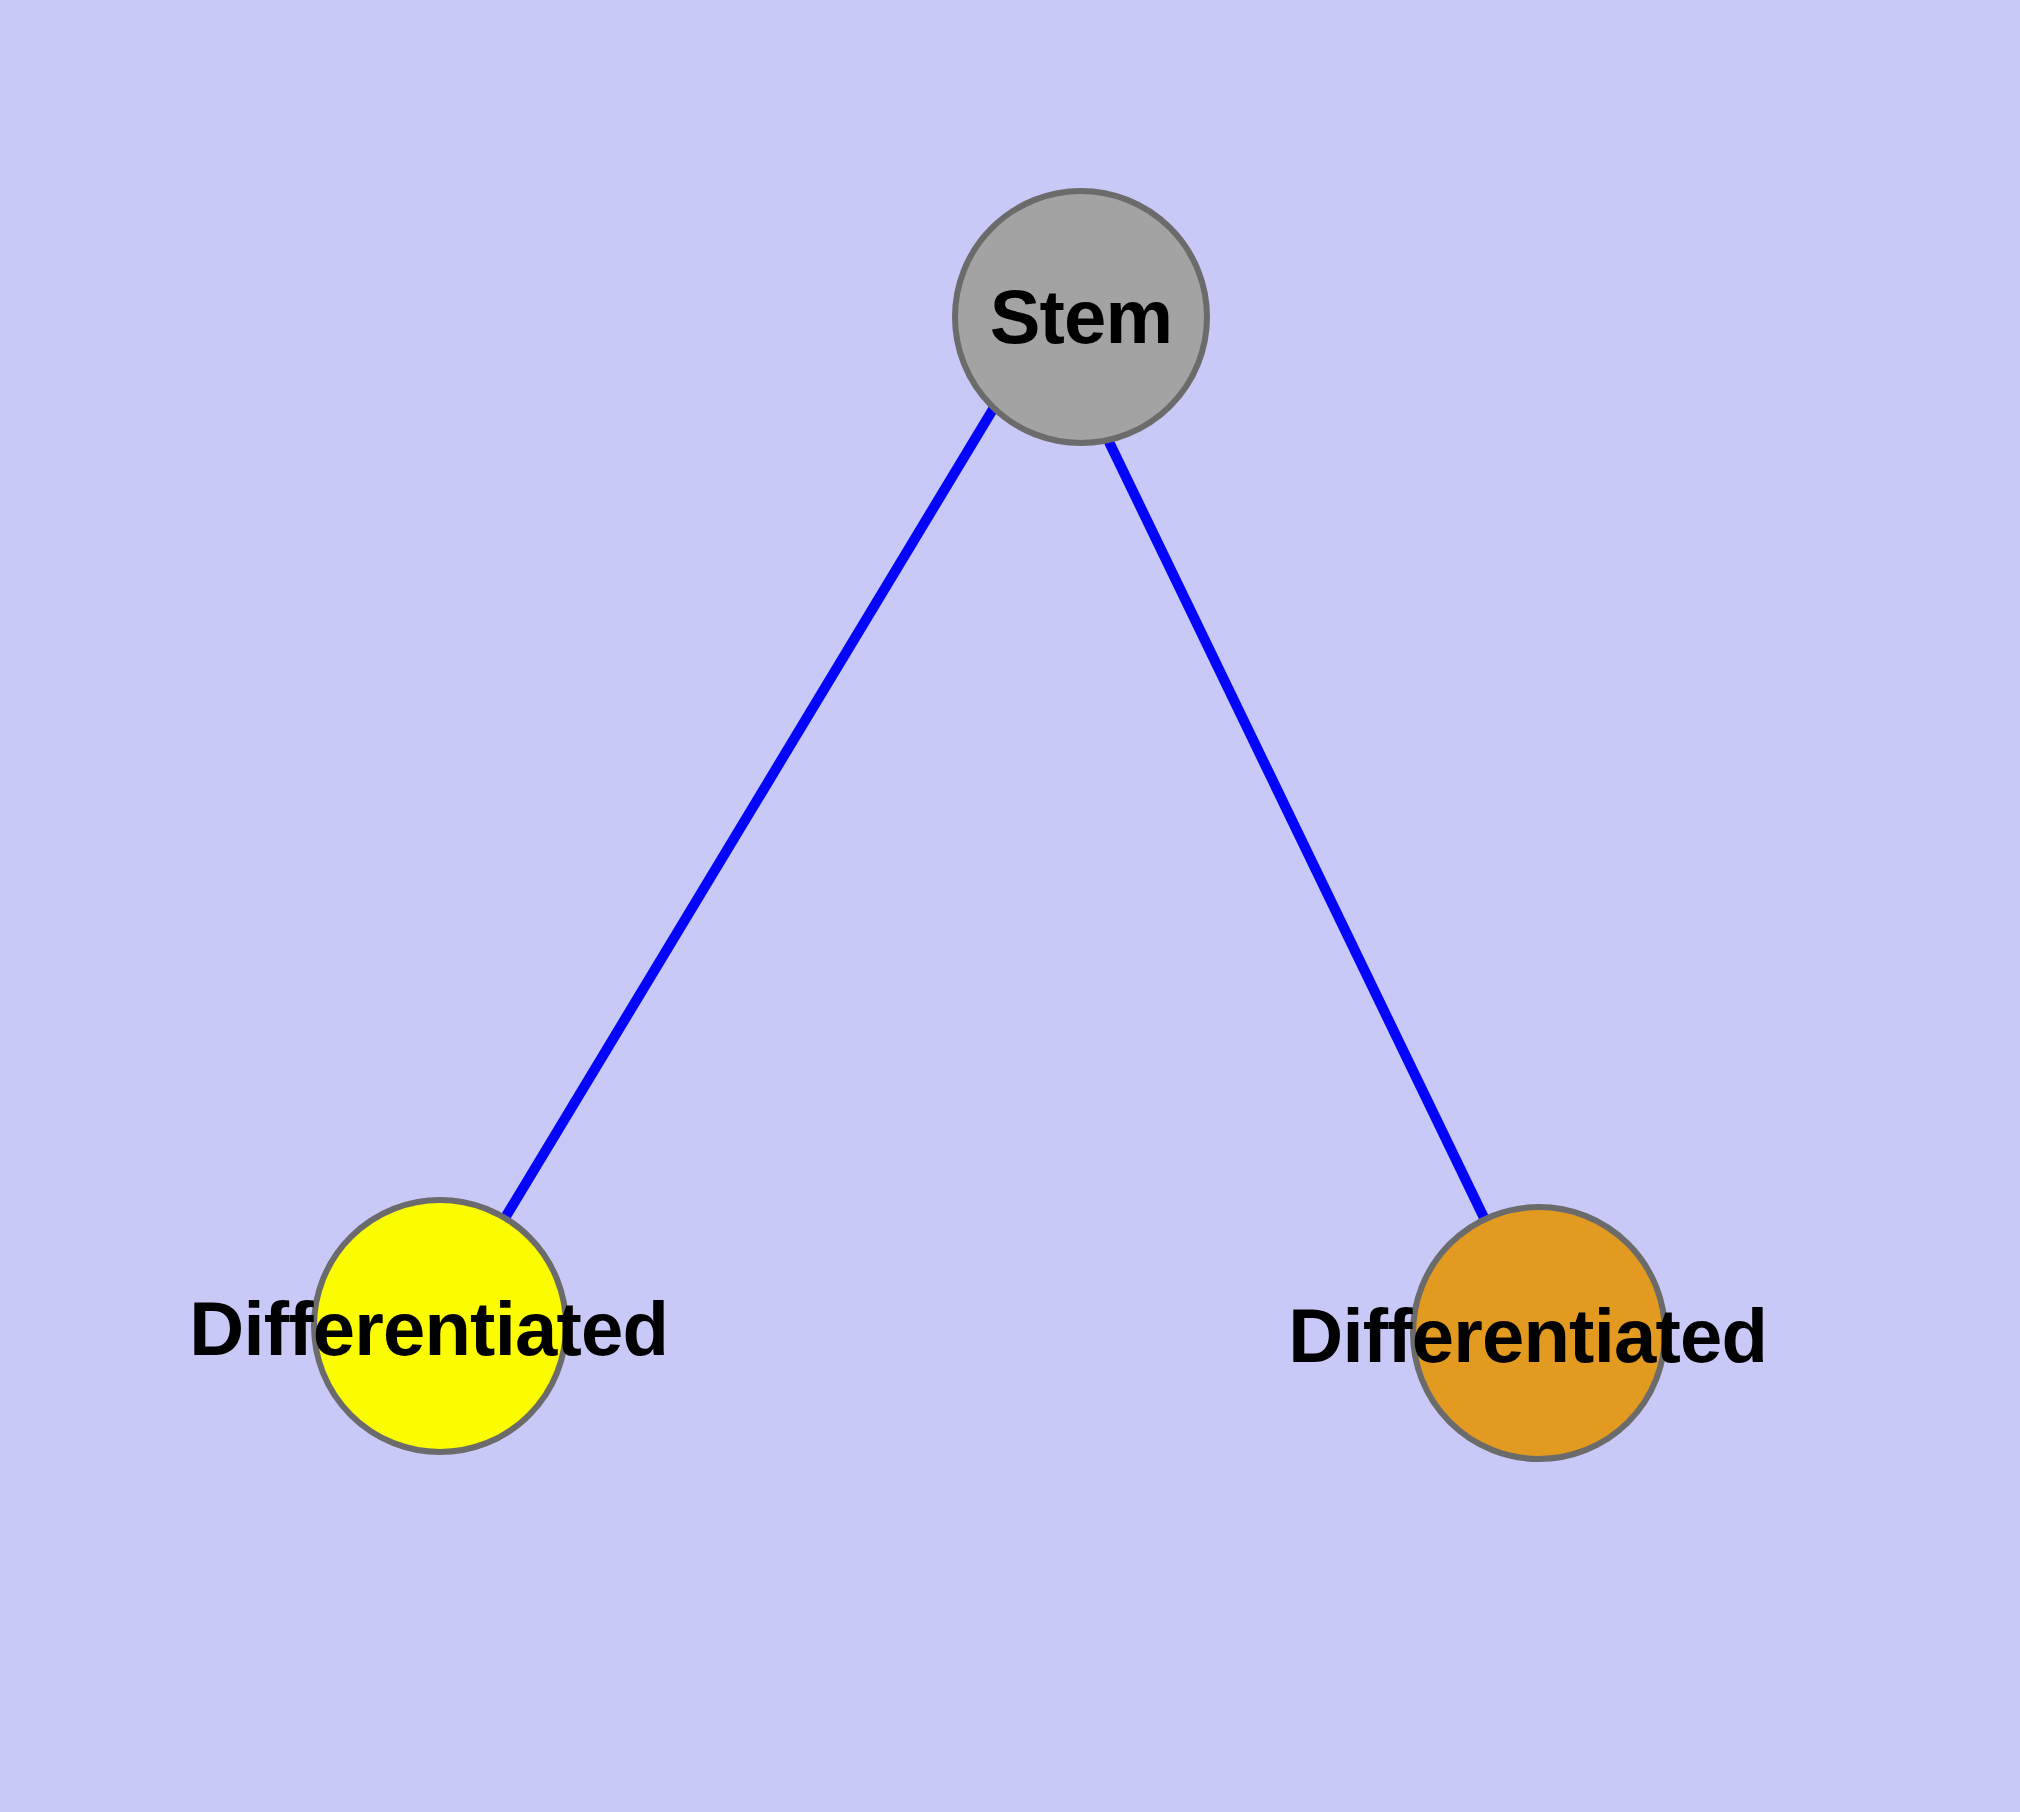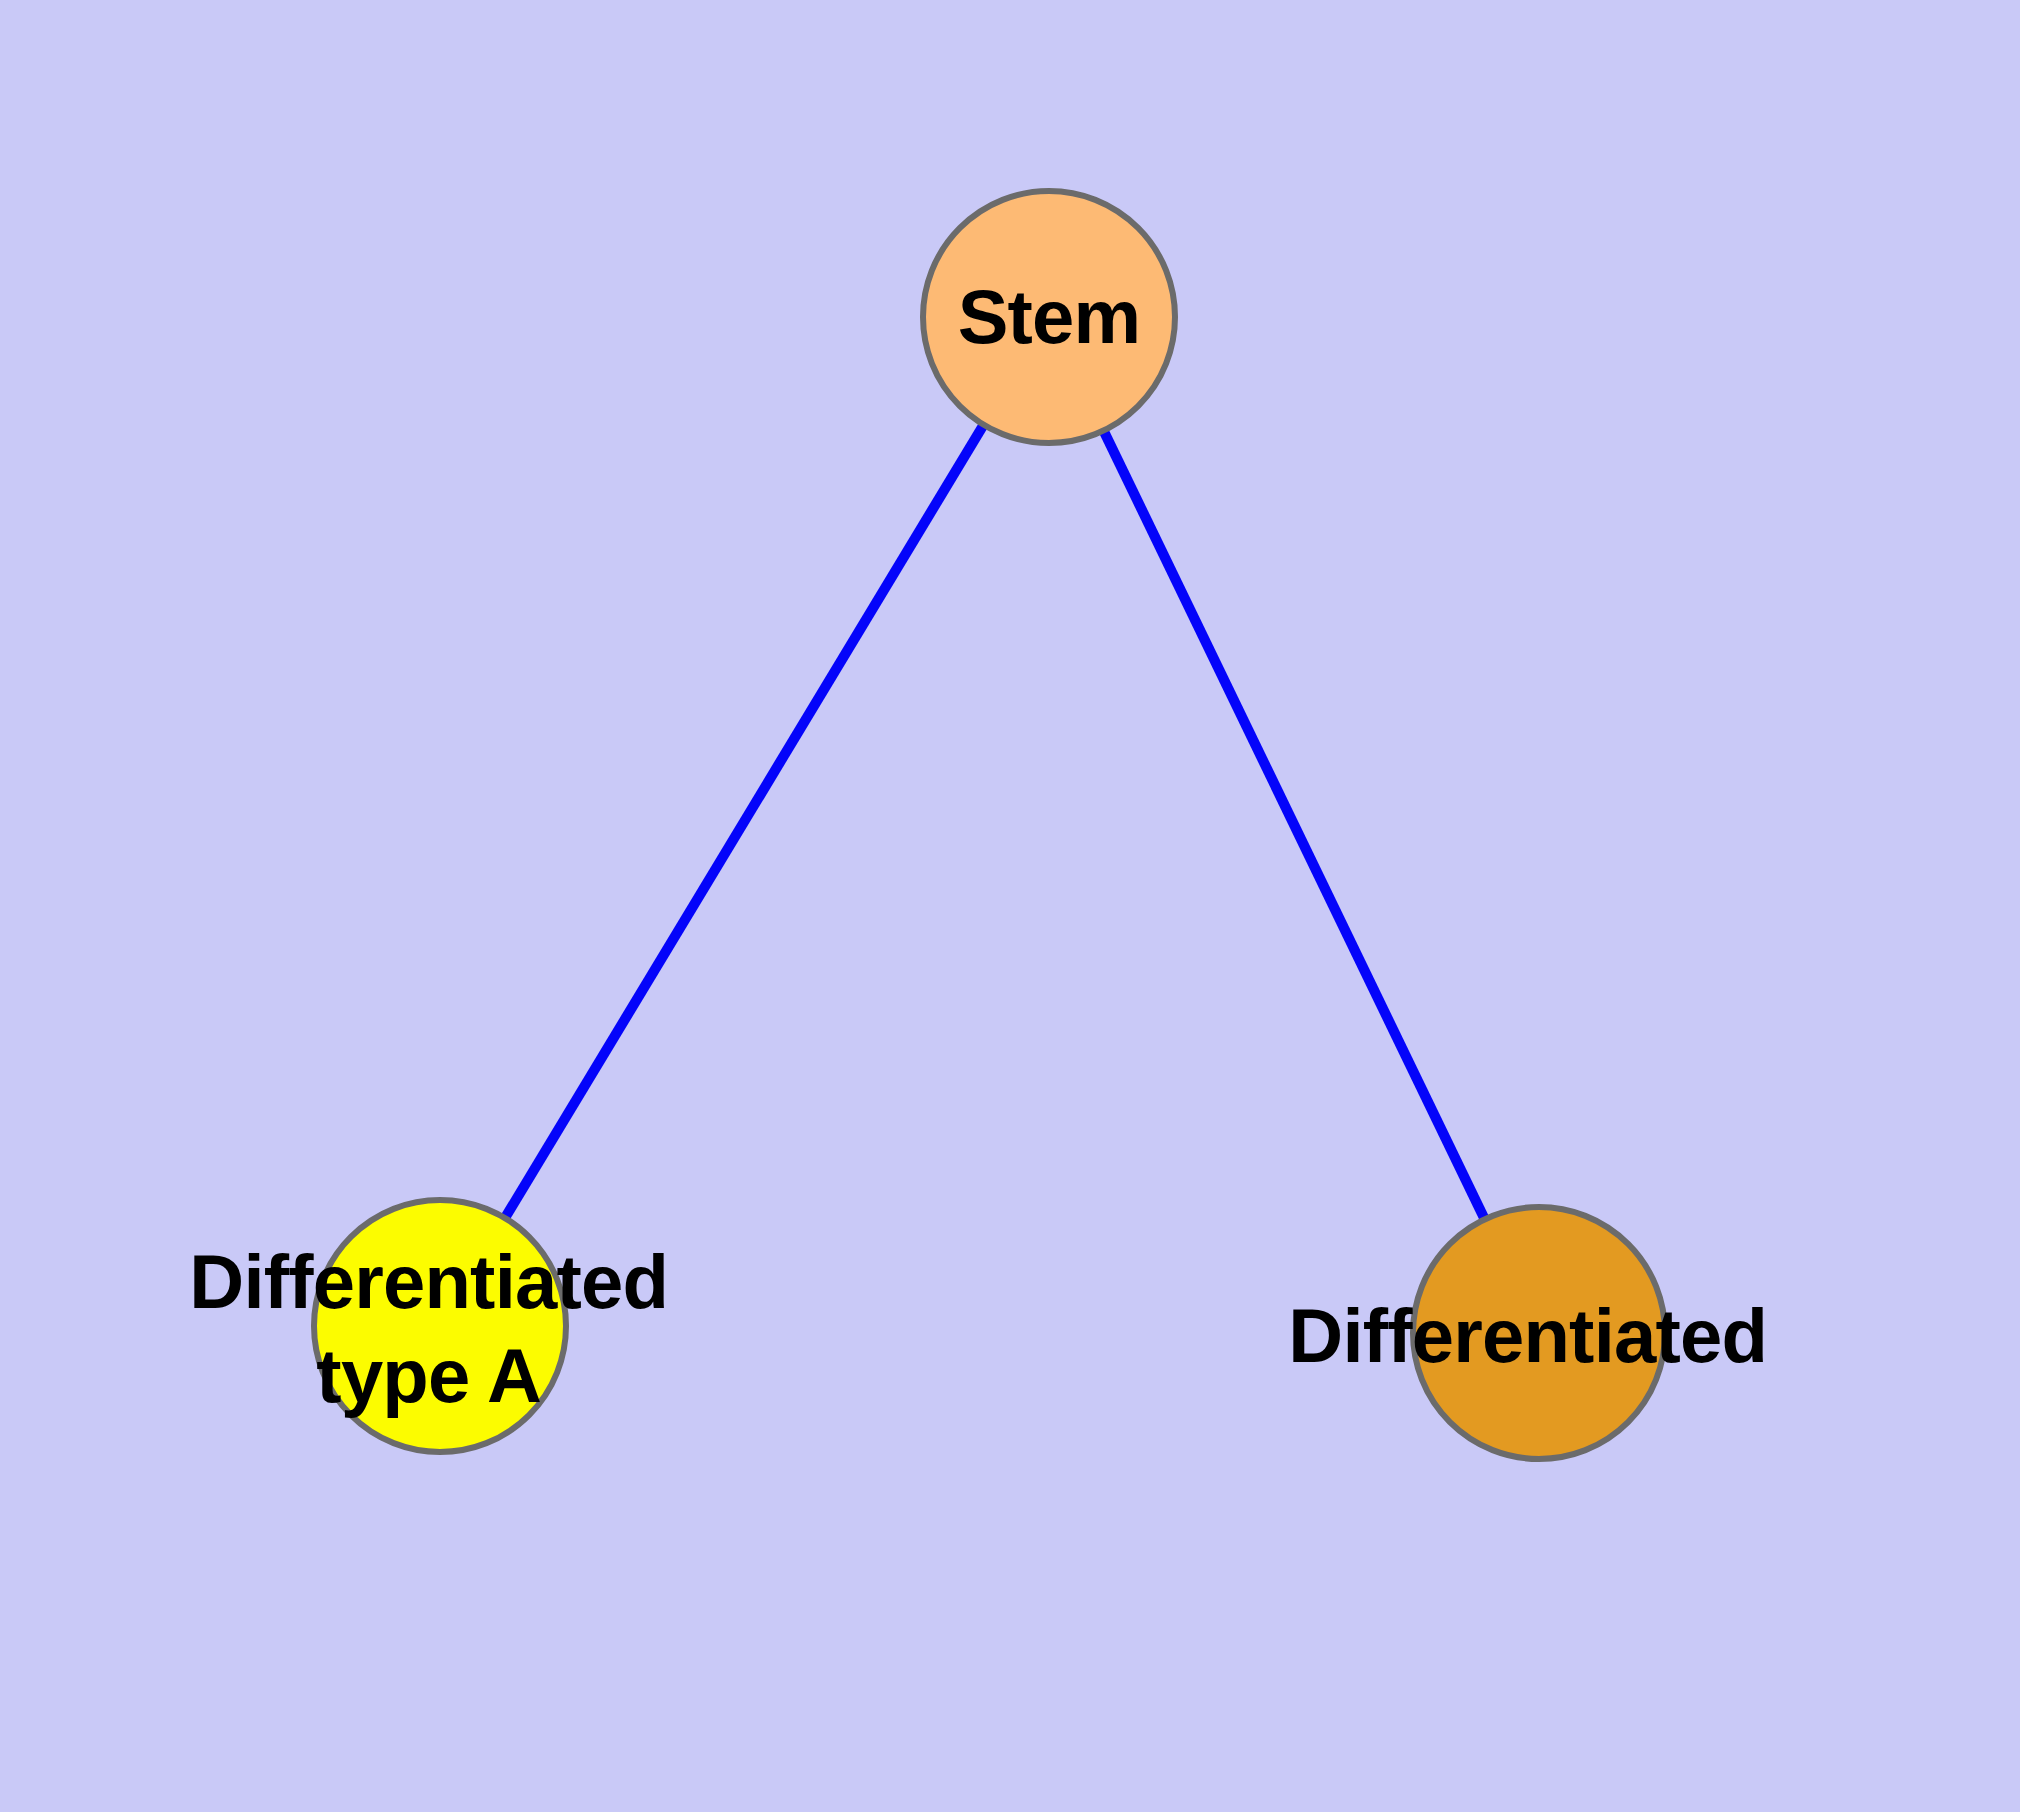--- a/index.html
+++ b/index.html
@@ -50,30 +50,29 @@
 </head>
 <body>
 
 <div class="canvas" style="background-color: rgb(201, 201, 247);">
 
   <svg class="edges-layer" xmlns="http://www.w3.org/2000/svg" viewBox="0 0 2384 2138" width="2021" height="1812">
     <line class="edge" x1="1237" y1="374" x2="519" y2="1564" stroke="#0404fa"></line>
     <line class="edge" x1="1237" y1="374" x2="1816" y2="1572" stroke="#0404fa"></line>
   </svg>
 
-  <div class="node" style="left: 920px; top: 188px; width: 258px; height: 258px; background-color: #fdba74; border-color: rgb(107, 107, 107);">
+  <div class="node" style="left: 952px; top: 188px; width: 258px; height: 258px; background-color: #a3a3a3; border-color: rgb(107, 107, 107);">
     <div class="node-label">
       <span>Stem</span>
     </div>
   </div>
 
   <div class="node" style="left: 311px; top: 1197px; width: 258px; height: 258px; background-color: rgb(252, 252, 0); border-color: rgb(107, 107, 107);">
     <div class="node-label label-nudge">
       <span>Differentiated</span>
-      <span>type A</span>
     </div>
   </div>
 
   <div class="node" style="left: 1410px; top: 1204px; width: 258px; height: 258px; background-color: rgb(227, 154, 33); border-color: rgb(107, 107, 107);">
     <div class="node-label label-nudge">
       <span>Differentiated</span>
     </div>
   </div>
 
 </div>

